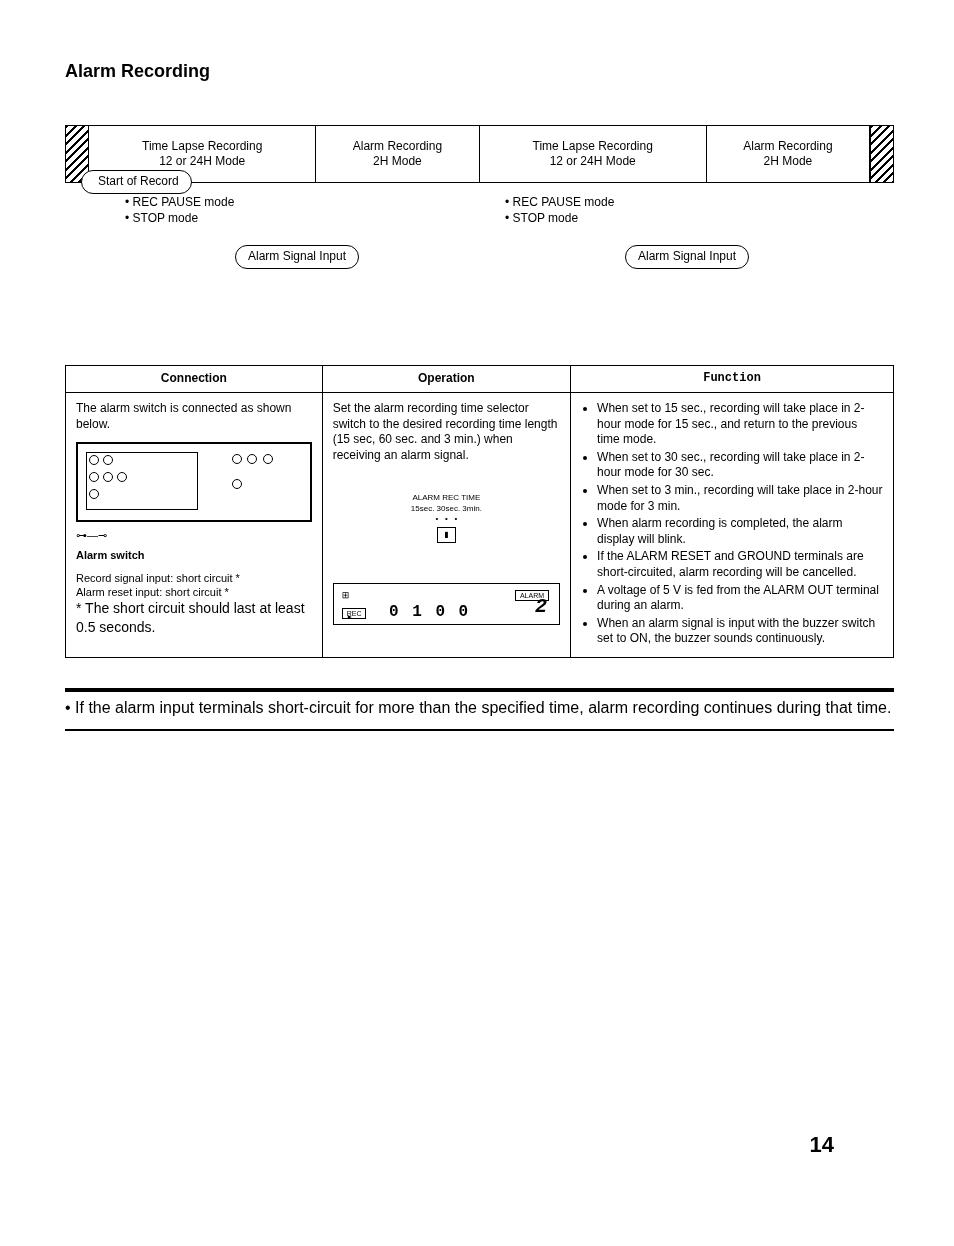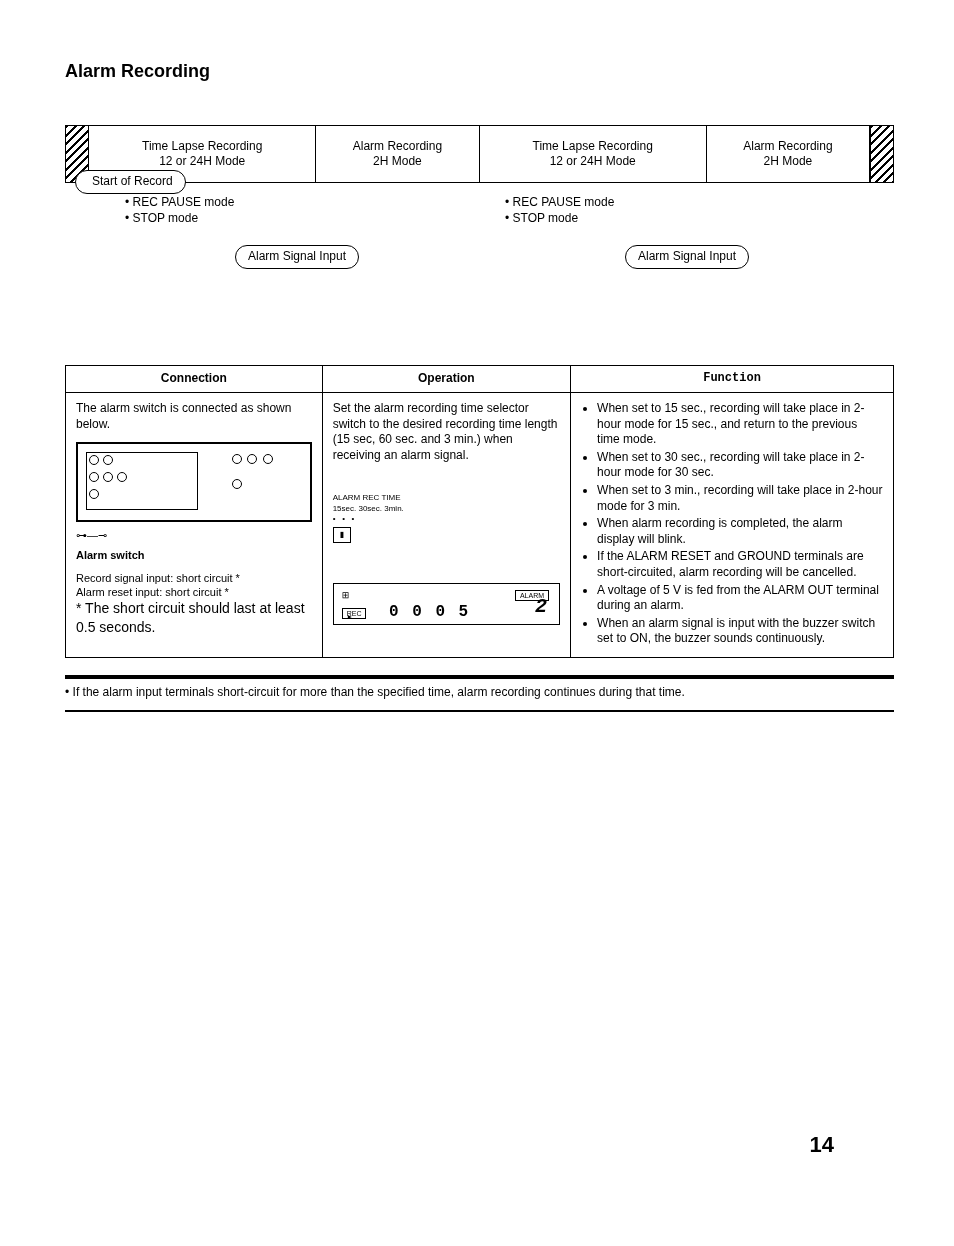--- a/index.html
+++ b/index.html
@@ -69,21 +69,21 @@
   .modes {
     position:absolute;
     font-size:12px;
   }
   .modes div::before { content:"• "; }
 
   
   table.main {
     width: 100%;
     border-collapse: collapse;
-    margin-bottom: 17px;
+    margin-bottom: 30px;
   }
   table.main th, table.main td {
     border: 1.5px solid #000;
     padding: 8px 10px;
     vertical-align: top;
     font-size: 12px;
     text-align: left;
   }
   table.main th {
     text-align: center;
@@ -115,20 +115,21 @@
   }
   .conn-diagram .ctrl {
     position:absolute; right:10px; top:8px; width:70px; height:56px;
   }
   .port { display:inline-block; width:8px; height:8px; border:1px solid #000; border-radius:50%; margin:2px; }
   .alarm-switch-label { font-weight:bold; font-size:11px; margin-top:6px; }
   .conn-notes { font-size:11px; margin-top:8px; }
   .conn-notes .ast { font-size:14px; }
 
   .op-diag {
+    text-align:center;
     margin-top:30px;
     font-size:8px;
   }
   .op-diag .switchbox {
     display:inline-block;
     border:1px solid #000;
     padding:2px 6px;
     margin-top:2px;
   }
   .op-display {
@@ -163,21 +164,21 @@
     font-size:20px; font-style:italic; font-weight:bold;
   }
 
   
   .notes-hr { border:none; border-top:2px solid #000; margin:0; }
   h2.notes {
     font-size:16px; font-weight:bold; font-style:italic;
     margin: 4px 0 4px 0;
   }
   .notes-cols {
-    display:flex; gap:14px; font-size:12px;
+    display:flex; gap:14px; font-size:16px;
     margin: 6px 0 10px 0;
   }
   .notes-cols > div { flex:1; }
   .notes-cols > div::before { content:"• "; }
 
   .pagenum {
     position:absolute;
     right:60px;
     bottom:30px;
     font-size:22px;
@@ -206,21 +207,21 @@
       <span>Time Lapse Recording</span>
       <span>12 or 24H Mode</span>
     </div>
     <div class="tl-cell" style="flex:0.7">
       <span>Alarm Recording</span>
       <span>2H Mode</span>
     </div>
     <div class="endcap"></div>
   </div>
 
-  <div class="bubble" style="left:10px; top:75px;padding-left:16px;">Start of Record</div>
+  <div class="bubble" style="left:16px; top:75px;padding-left:16px;">Start of Record</div>
   <div class="modes" style="left:60px; top:100px;">
     <div>REC PAUSE mode</div>
     <div>STOP mode</div>
   </div>
   <div class="bubble" style="left:170px; top:150px;">Alarm Signal Input</div>
 
   <div class="modes" style="left:440px; top:100px;">
     <div>REC PAUSE mode</div>
     <div>STOP mode</div>
   </div>
@@ -262,21 +263,21 @@
         <div>ALARM REC TIME</div>
         <div>15sec. 30sec. 3min.</div>
         <div>• &nbsp; • &nbsp; •</div>
         <div class="switchbox">▮</div>
       </div>
       <div class="op-display">
         <span style="font-size:9px">⊞</span>
         <span class="alarm">ALARM</span>
         <br>
         <span class="rec">REC</span>
-        <span class="counter">0 0 0 5</span>
+        <span class="counter">0 1 0 0</span>
         <span class="big2">2</span>
         <div style="position:absolute;left:14px;bottom:2px;font-size:8px">▸</div>
       </div>
     </td>
     <td>
       <ul class="func">
         <li>When set to 15 sec., recording will take place in 2-hour mode for 15 sec., and return to the previous time mode.</li>
         <li>When set to 30 sec., recording will take place in 2-hour mode for 30 sec.</li>
         <li>When set to 3 min., recording will take place in 2-hour mode for 3 min.</li>
         <li>When alarm recording is completed, the alarm display will blink.</li>

